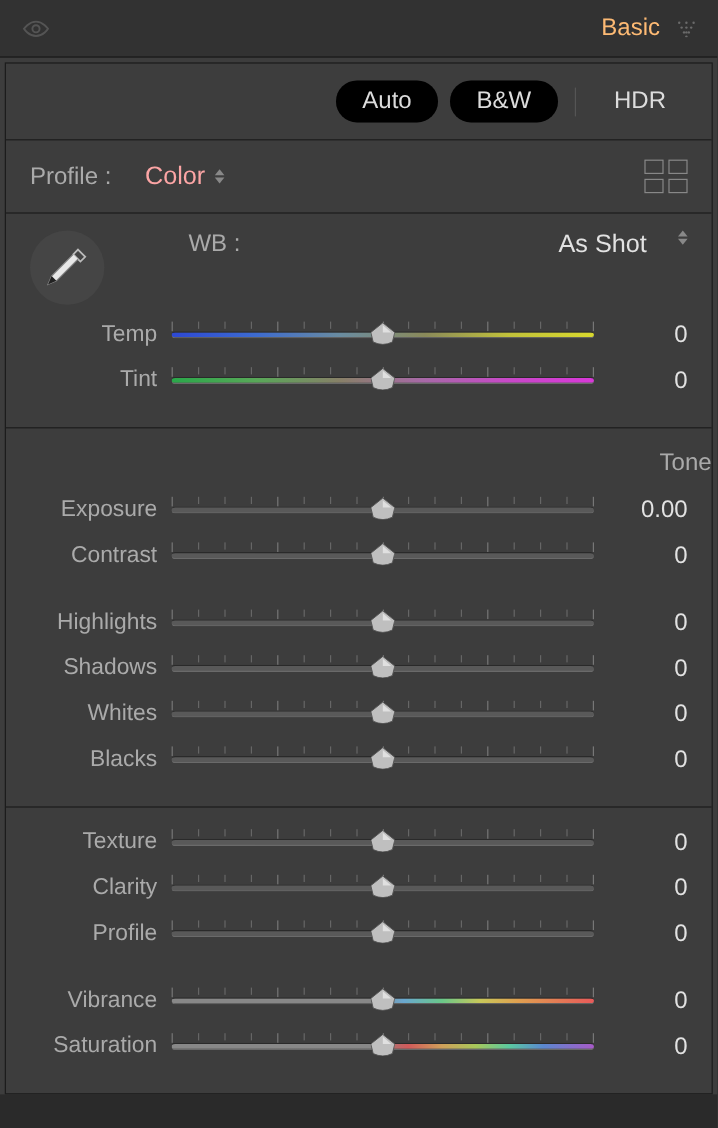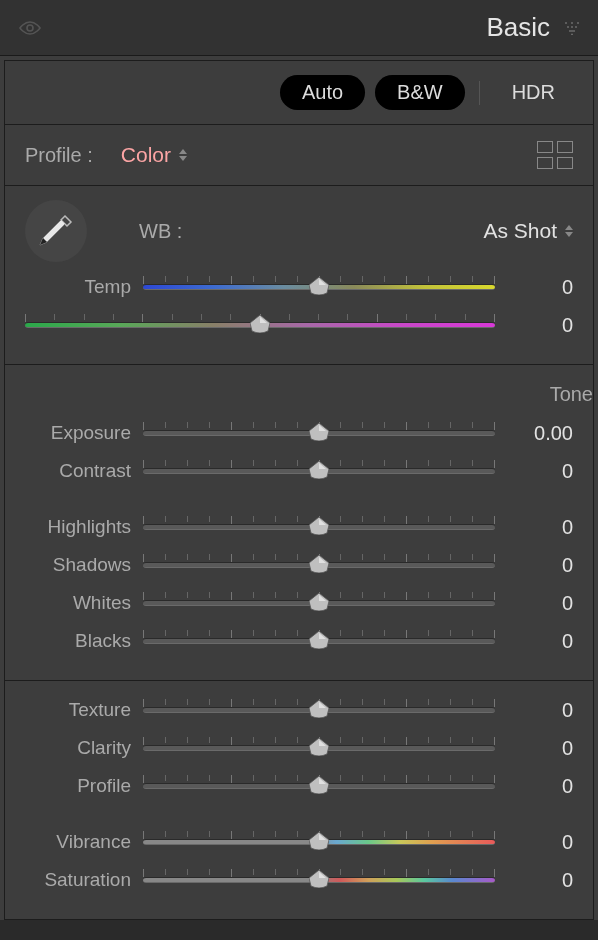--- a/index.html
+++ b/index.html
@@ -22,22 +22,22 @@
     background: #323232;
     border-bottom: 1px solid #1a1a1a;
   }
   .eye-icon {
     width: 24px;
     height: 16px;
     opacity: 0.4;
   }
   .eye-icon svg { display: block; }
   .panel-title {
-    color: #e5e5e5;
-    font-size: 26px;
+    color: #fdba74;
+    font-size: 20px;
     font-weight: 400;
     margin-left: auto;
     margin-right: 14px;
   }
   .disclosure-icon {
     width: 16px;
     height: 14px;
     opacity: 0.55;
   }
   .disclosure-icon svg { display: block; }
@@ -122,22 +122,23 @@
   }
 
   .section {
     border-bottom: 1px solid #1c1c1c;
     padding: 14px 0 16px 0;
   }
   .section:last-child { border-bottom: none; }
 
   .wb-top {
     display: flex;
-    align-items: center;
+    align-items: flex-start;
     padding: 0 20px 10px 20px;
+    gap: 18px;
   }
   .eyedrop {
     width: 62px;
     height: 62px;
     background: #454545;
     border-radius: 50%;
     display: flex;
     align-items: center;
     justify-content: center;
     margin-right: 52px;
@@ -332,20 +333,21 @@
               <div class="thumb">
                 <svg width="20" height="18" viewBox="0 0 20 18">
                   <path d="M10 0 L20 8 L18 16 Q14 18 10 18 Q6 18 2 16 L0 8 Z" fill="#bfbfbf" stroke="#555" stroke-width="0.8"></path>
                   <path d="M10 2 L17 8 L10 8 Z" fill="#e0e0e0"></path>
                 </svg>
               </div>
             </div>
             <div class="slider-value">0</div>
           </div>
           <div class="slider-row">
+            <div class="slider-label">Tint</div>
             <div class="slider-wrap">
               <div class="ticks">
                 <span class="big"></span>
                 <span></span>
                 <span></span>
                 <span></span>
                 <span class="big"></span>
                 <span></span>
                 <span></span>
                 <span></span>

